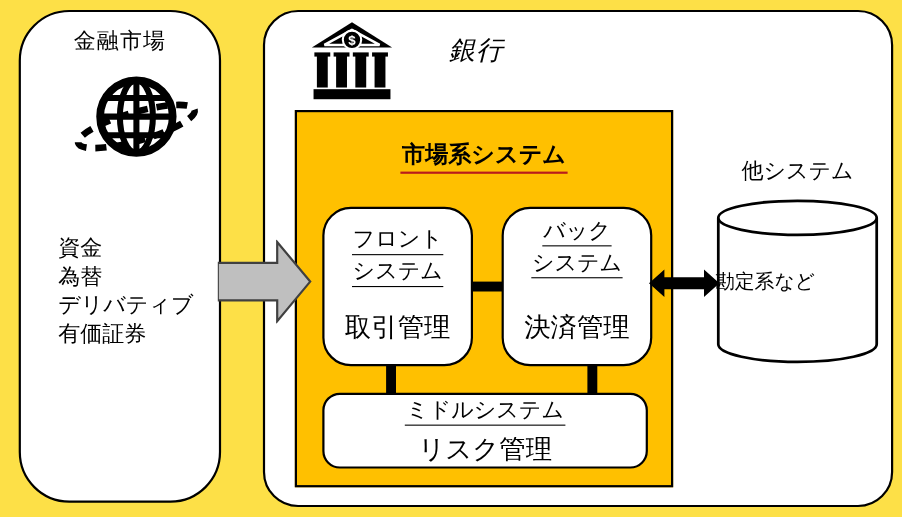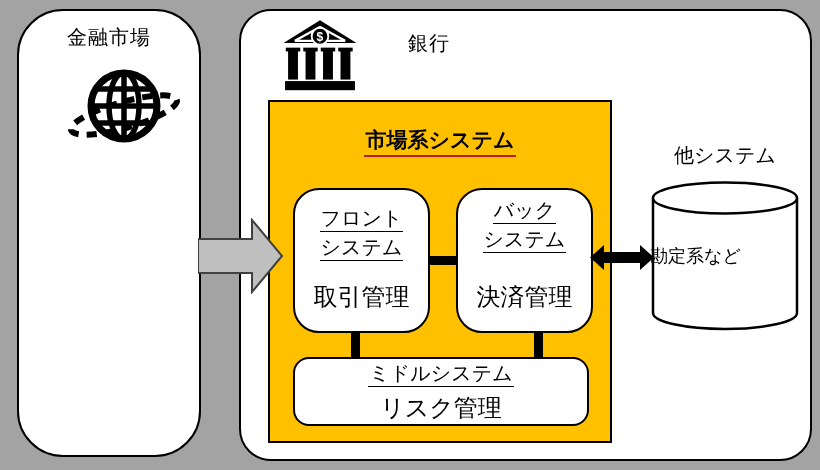--- a/index.html
+++ b/index.html
@@ -1,18 +1,18 @@
 <!DOCTYPE html>
 <html><head>
 <meta charset="utf-8">
 <style>
   html,body{margin:0;padding:0;background:#ffffff;}
   *{box-sizing:border-box;}
   #stage{
-    position:relative;width:820px;height:470px;background:#a3a3a3;
+    position:relative;width:820px;height:470px;background:#fde047;
     font-family:"Liberation Sans","DejaVu Sans",sans-serif;color:#000;
     overflow:hidden;
   }
   
   .left-panel{
     position:absolute;left:17px;top:9px;width:184px;height:448px;
     border:2.5px solid #000;border-radius:46px;background:#fff;
   }
   .left-panel-title{
     position:absolute;left:0;top:13px;width:100%;text-align:center;
@@ -21,21 +21,21 @@
   .globe-wrap{position:absolute;left:46px;top:48px;width:118px;height:104px;}
   .market-items{position:absolute;left:34px;top:202px;font-size:20px;line-height:26px;}
   
   .flow-arrow{position:absolute;left:198px;top:218px;width:86px;height:76px;z-index:30;}
   
   .bank-panel{
     position:absolute;left:239px;top:9px;width:573px;height:452px;
     border:2.5px solid #000;border-radius:32px;background:#fff;
   }
   .bank-icon-wrap{position:absolute;left:282px;top:20px;width:76px;height:72px;}
-  .bank-title{position:absolute;left:408px;top:30px;font-size:20px;letter-spacing:1px;}
+  .bank-title{position:absolute;left:408px;top:30px;font-size:24px;letter-spacing:1px;font-style:italic;}
   
   .market-system{
     position:absolute;left:268px;top:100px;width:344px;height:343px;
     background:#FFC000;border:2px solid #000;z-index:10;
   }
   .market-system-title{
     position:absolute;left:268px;top:126px;width:344px;text-align:center;
     font-size:21px;font-weight:bold;z-index:12;
   }
   .market-system-title span{border-bottom:2px solid #b91c1c;padding:0 2px 2px;font-family:Liberation Mono, monospace;}
@@ -77,20 +77,26 @@
         <g fill="none" stroke="#000">
           <circle cx="59" cy="47" r="33" stroke-width="7"></circle>
           <ellipse cx="59" cy="47" rx="15" ry="33" stroke-width="5.5"></ellipse>
           <line x1="59" y1="14" x2="59" y2="80" stroke-width="5.5"></line>
           <line x1="26" y1="47" x2="92" y2="47" stroke-width="5.5"></line>
           <line x1="31" y1="30" x2="87" y2="30" stroke-width="5.5"></line>
           <line x1="31" y1="64" x2="87" y2="64" stroke-width="5.5"></line>
           <ellipse cx="59" cy="56" rx="55" ry="13" stroke-width="6" stroke-dasharray="10 8" transform="rotate(-16 59 56)"></ellipse>
         </g>
       </svg>
+    </div>
+    <div class="market-items">
+      <div>資金</div>
+      <div>為替</div>
+      <div>デリバティブ</div>
+      <div>有価証券</div>
     </div>
   </div>
 
   <div class="bank-panel"></div>
   <div class="bank-icon-wrap">
     <svg viewBox="0 0 100 94" width="76" height="72">
       <polygon points="50,0 2,30 98,30" fill="#000"></polygon>
       <polygon points="50,9 17,27 83,27" fill="none" stroke="#fff" stroke-width="3"></polygon>
       <circle cx="50" cy="21" r="11" fill="#000" stroke="#fff" stroke-width="2.5"></circle>
       <text x="50" y="27" text-anchor="middle" font-size="16" font-weight="bold" fill="#fff" font-family="'Liberation Sans','DejaVu Sans',sans-serif">$</text>

